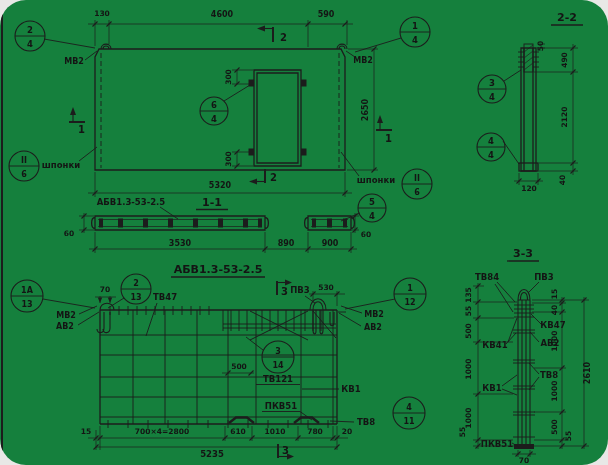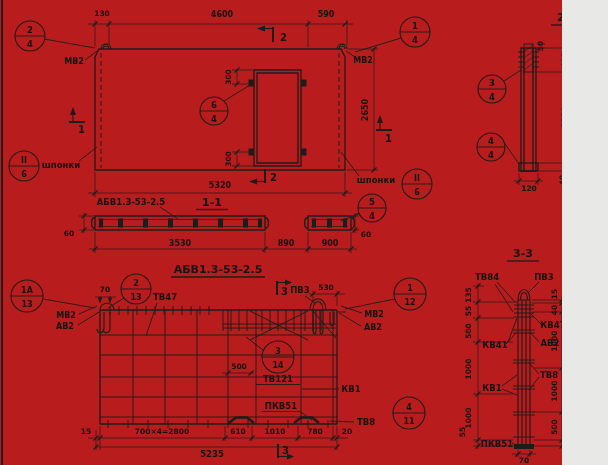--- a/index.html
+++ b/index.html
@@ -1,17 +1,17 @@
 <!DOCTYPE html>
 <html><head>
 <meta charset="utf-8">
 <style>
   html,body{margin:0;padding:0;background:#e8e8e6;}
-  .stage{position:relative;width:562px;height:465px;background:#b91c1c;overflow:hidden;
-         font-family:"DejaVu Sans",sans-serif;}
+  .stage{position:relative;width:608px;height:465px;background:#15803d;overflow:hidden;
+         font-family:"DejaVu Sans",sans-serif;border-radius:26px;}
   svg{position:absolute;left:0;top:0;}
   svg text{fill:#141414;}
   .t75{font:700 7.5px "DejaVu Sans",sans-serif;}
   .t8 {font:700 8px "DejaVu Sans",sans-serif;}
   .t85{font:700 8.5px "DejaVu Sans",sans-serif;}
   .t10{font:700 10px "DejaVu Sans",sans-serif;}
   .t11{font:700 11px "DejaVu Sans",sans-serif;}
   .ln  {stroke:#1c1c1c;fill:none;}
   .w07 {stroke-width:.7;}
   .w09 {stroke-width:.9;}

